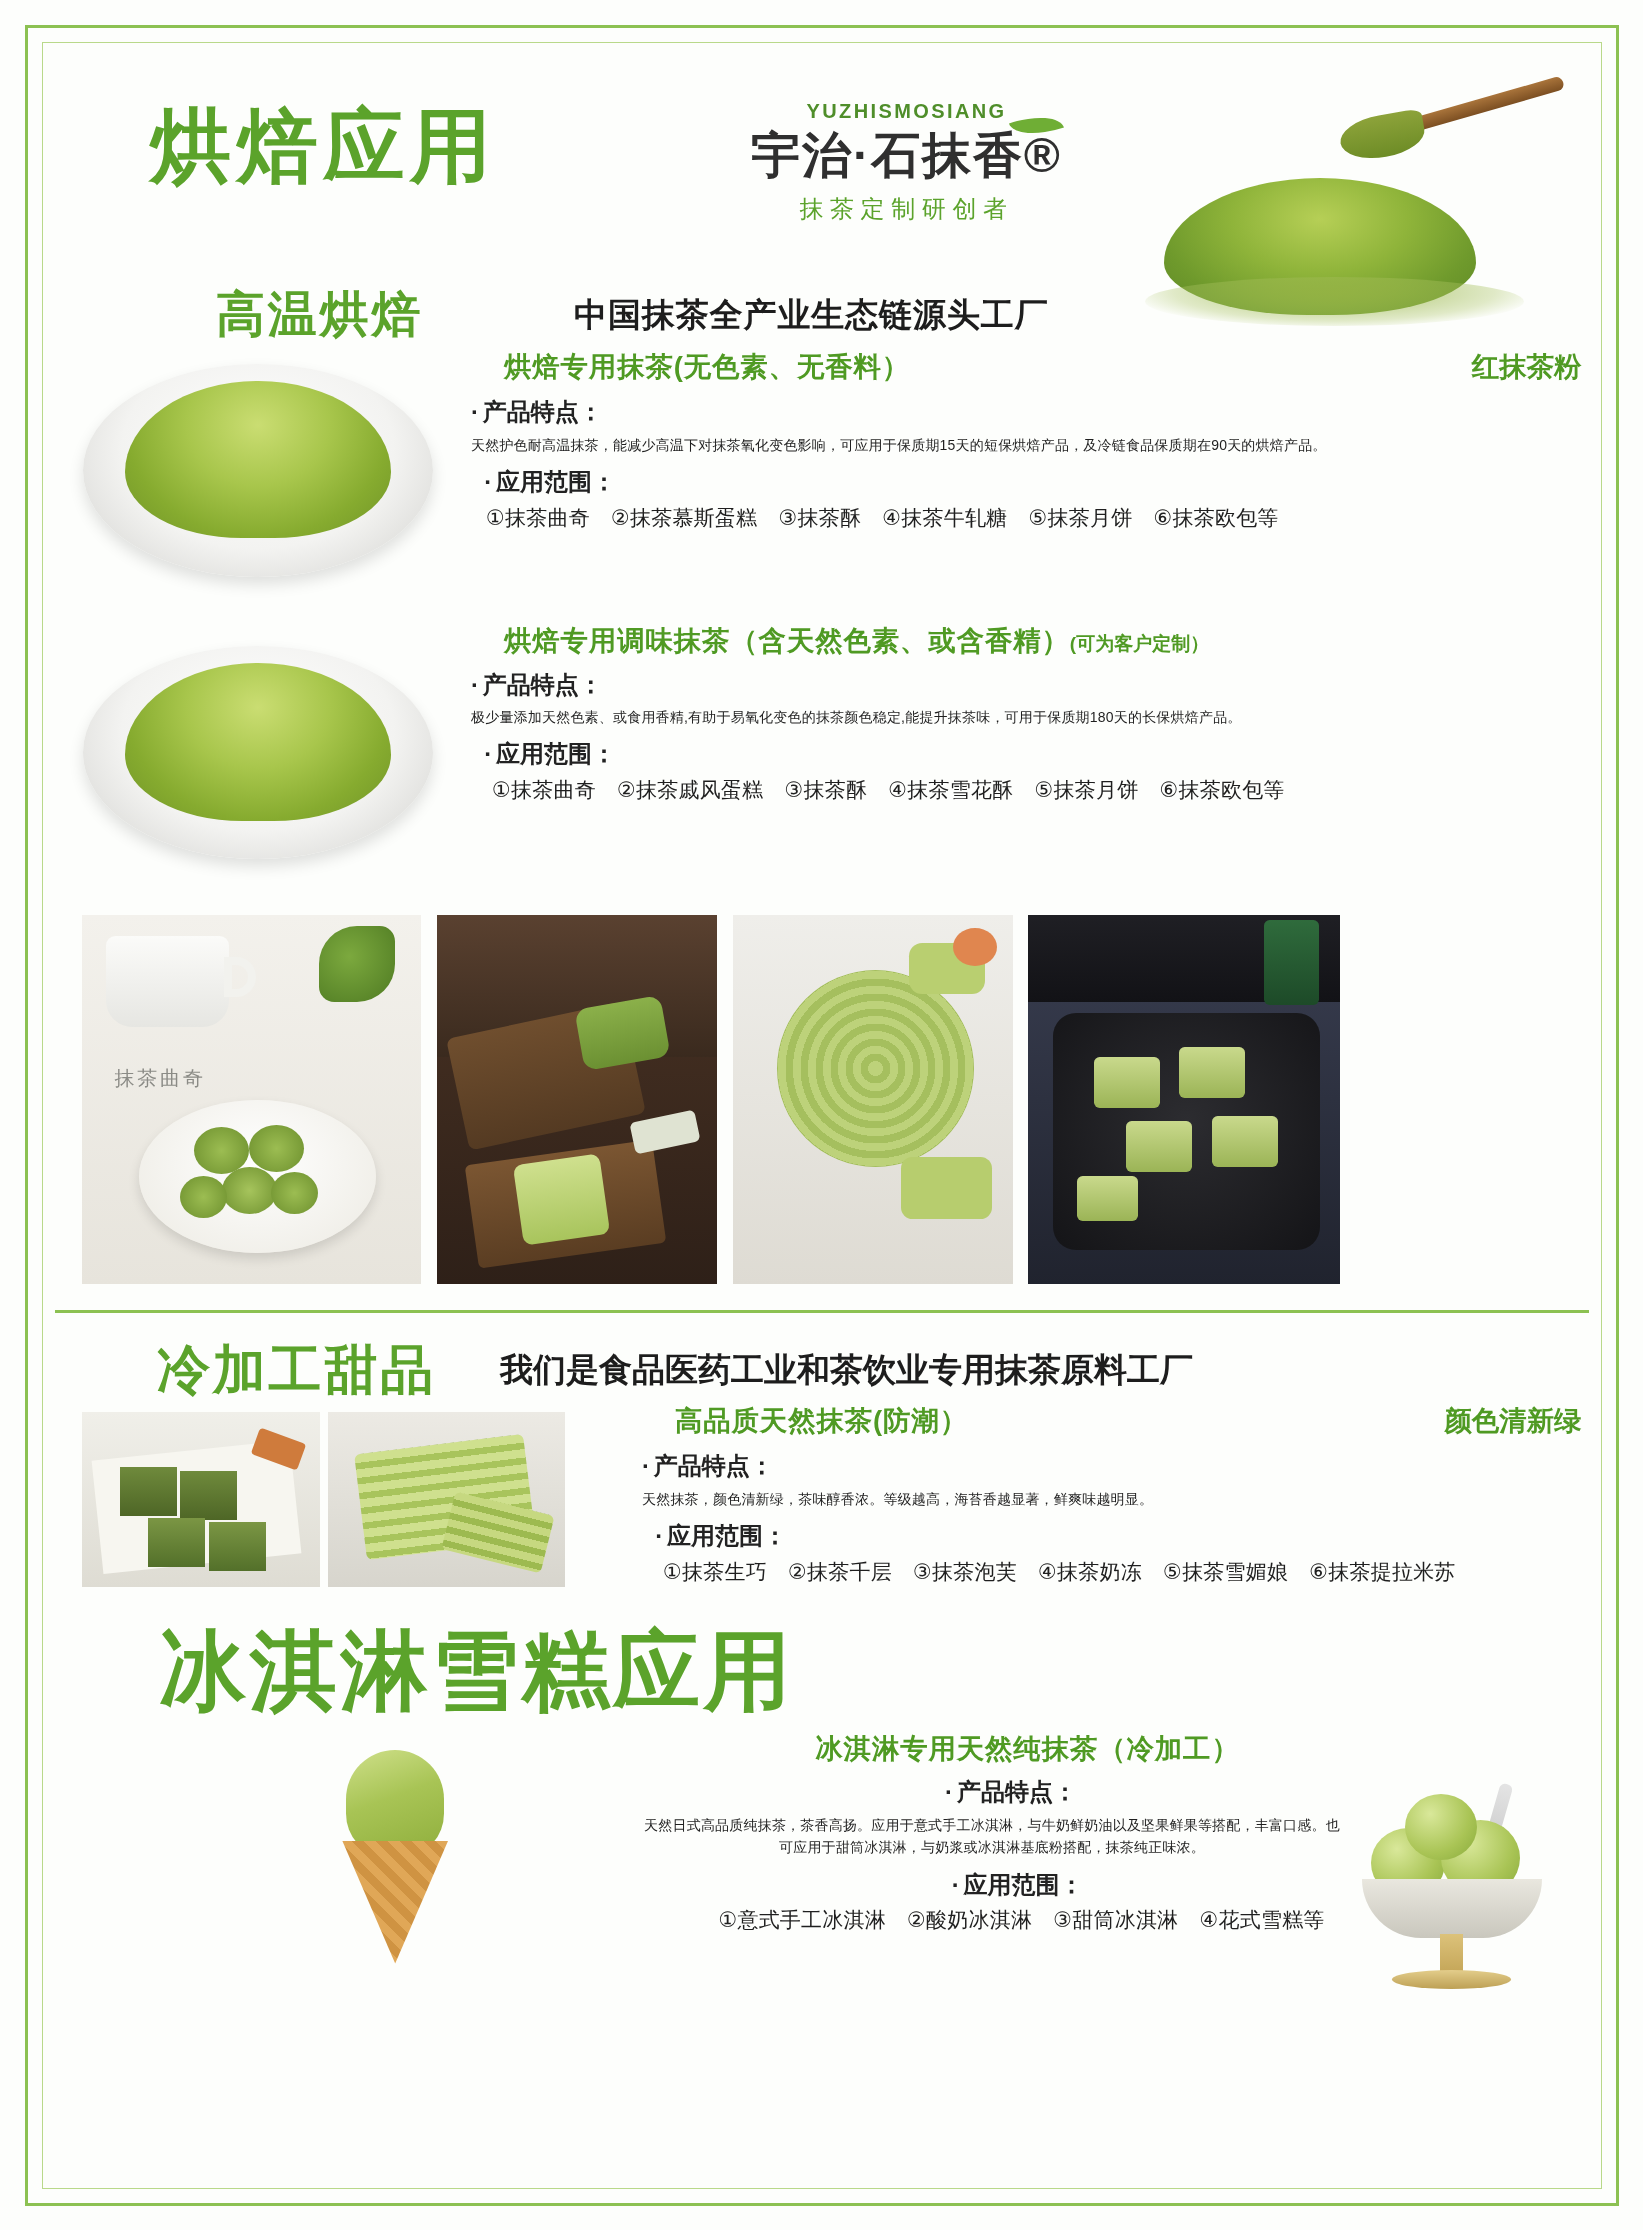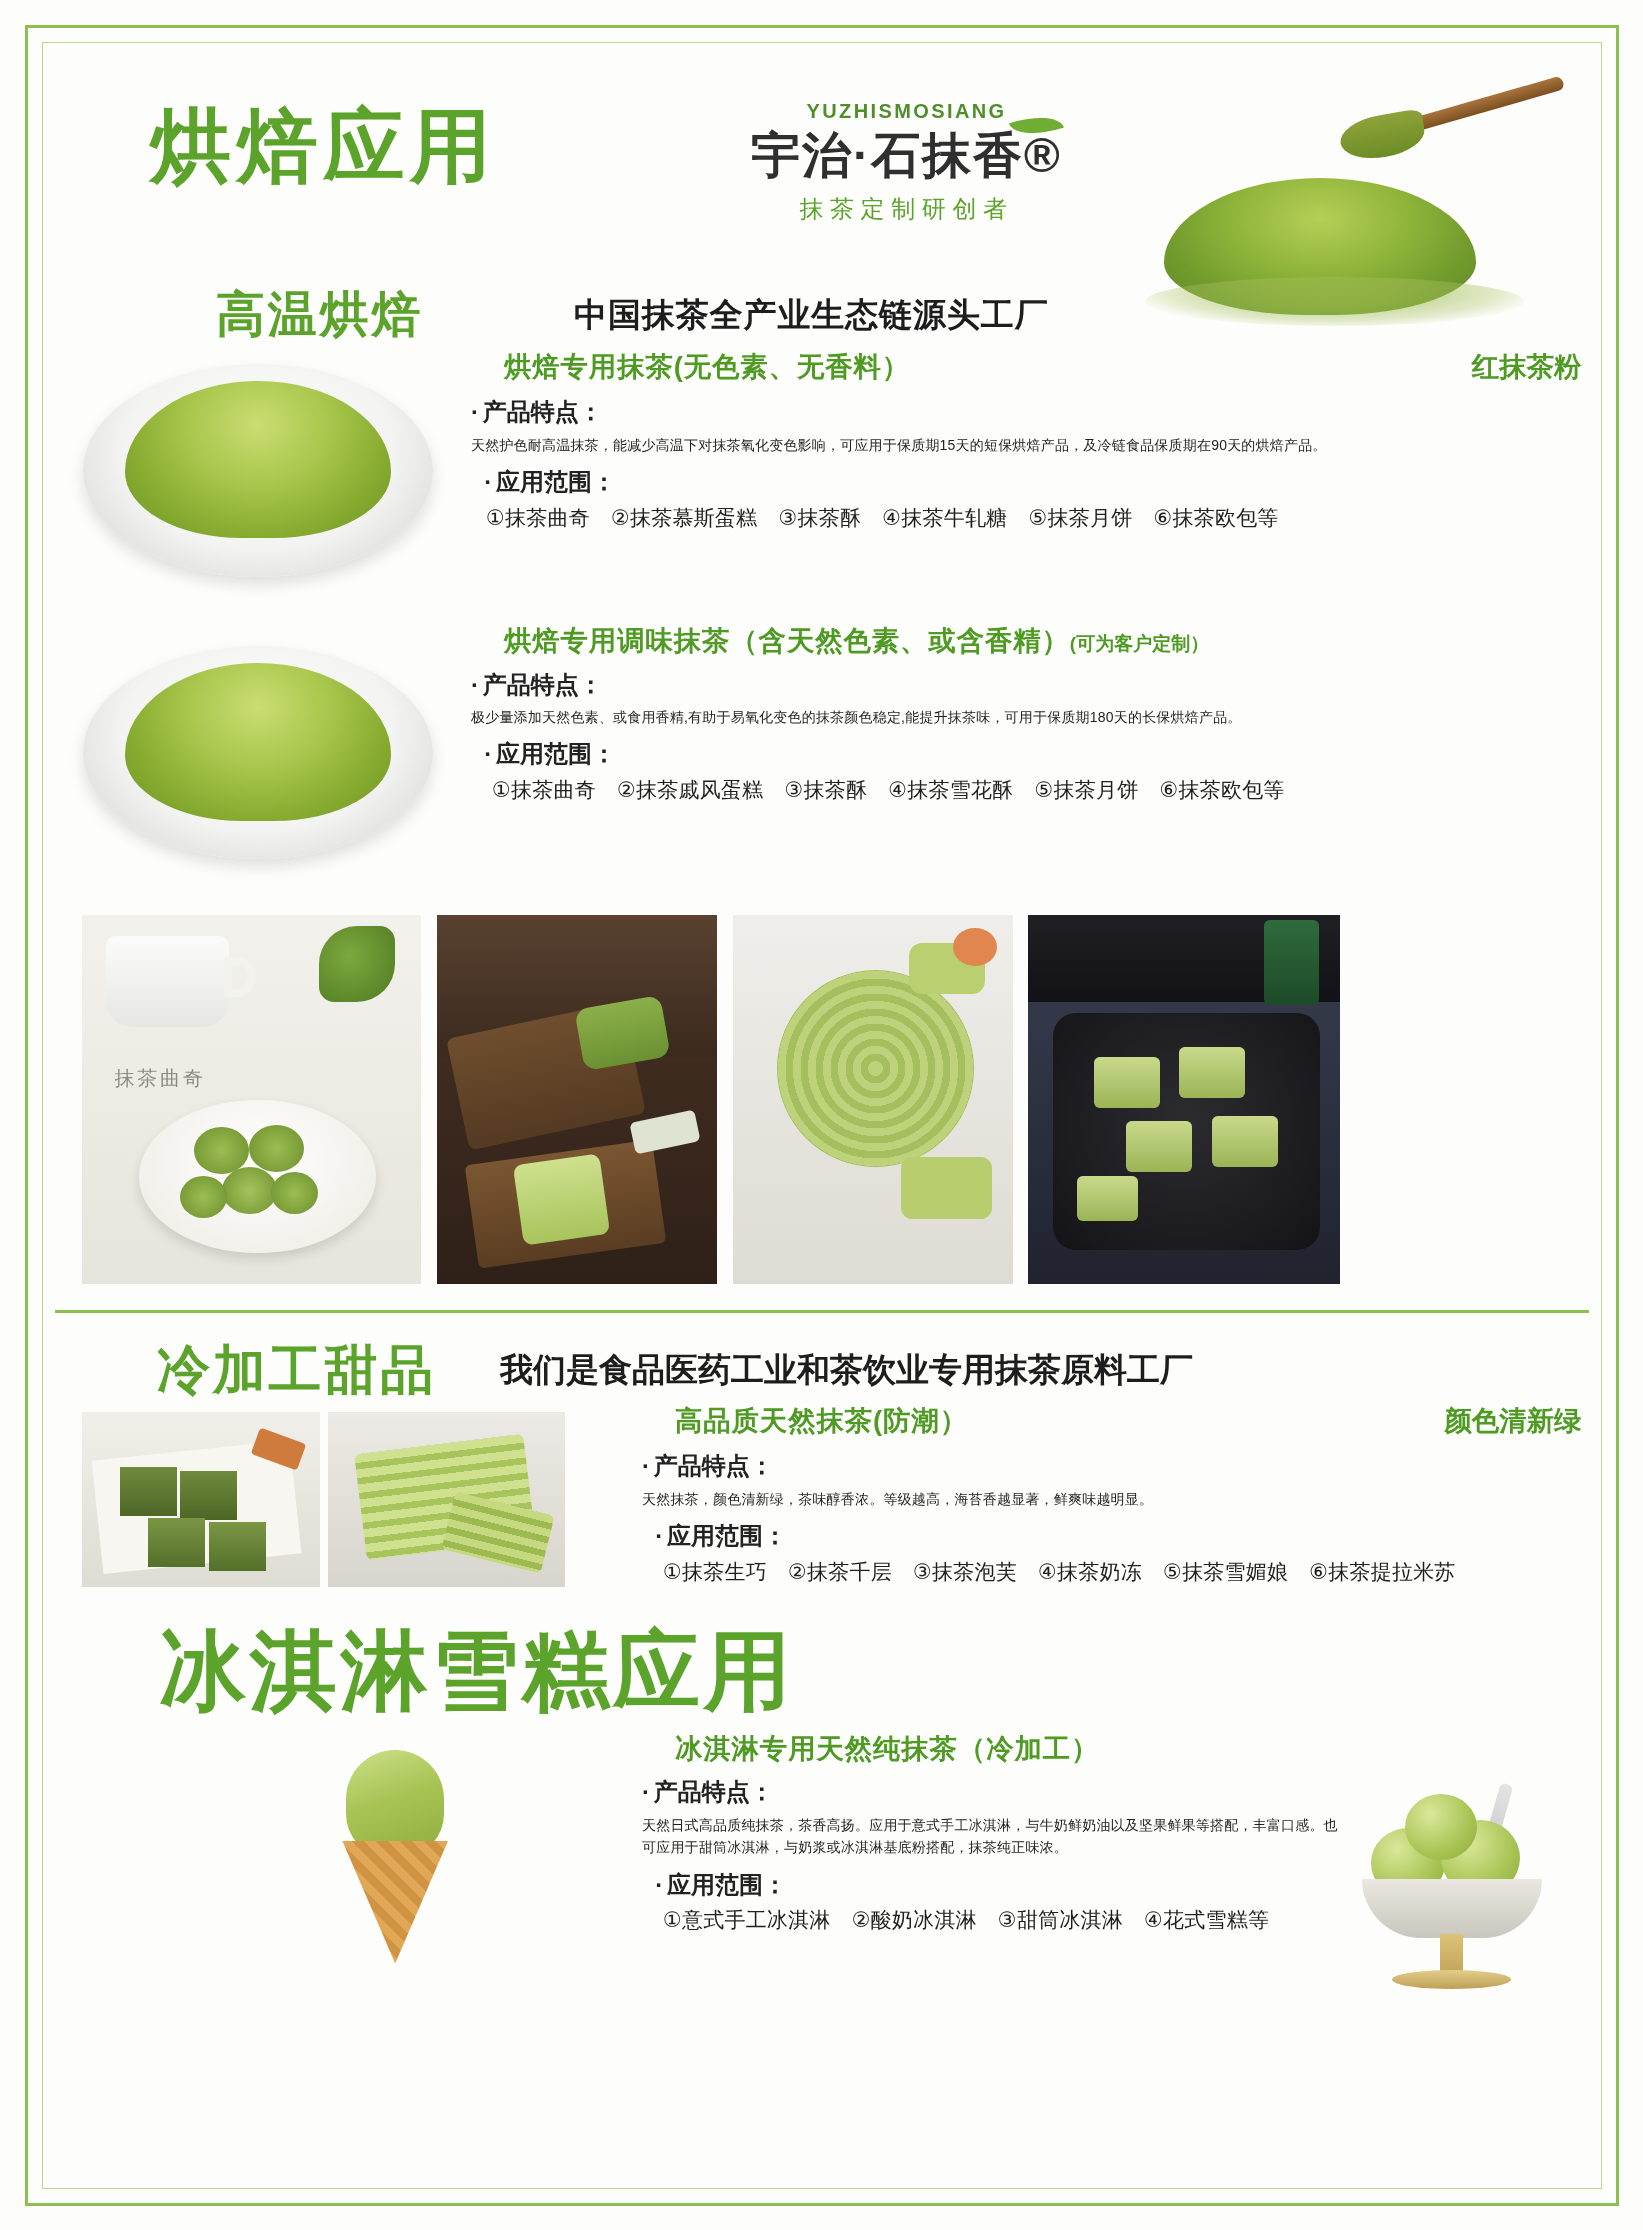--- a/index.html
+++ b/index.html
@@ -333,21 +333,21 @@
         <div class="para" style="width:927px;">天然抹茶，颜色清新绿，茶味醇香浓。等级越高，海苔香越显著，鲜爽味越明显。</div>
         <div class="lbl" style="margin-left:13.2px;">应用范围：</div>
         <div class="usage" style="margin-left:21px;">①抹茶生巧　②抹茶千层　③抹茶泡芙　④抹茶奶冻　⑤抹茶雪媚娘　⑥抹茶提拉米苏</div>
       </div>
     </div>
 
     <div style="position:relative; height:123px;">
       <div class="big-title-huge" style="position:absolute; left:104px; top:5.7px;">冰淇淋雪糕应用</div>
     </div>
 
-    <div class="sec" style="position:relative; height:312px;">
+    <div class="sec" style="position:relative; height:312px;text-align:center;">
 
       <div class="cone-wrap" style="left:274px; top:19px; width:142px; height:227px;">
         <div class="cone-top"></div>
         <div class="cone-body"></div>
       </div>
 
       <div class="cup-wrap" style="right:19px; top:42px; width:227px; height:227px;">
         <div class="cup-spoon"></div>
         <div class="cup-ball" style="left:28px; top:55px; width:74px; height:70px;"></div>
         <div class="cup-ball" style="left:98px; top:47px; width:79px; height:76px;"></div>

